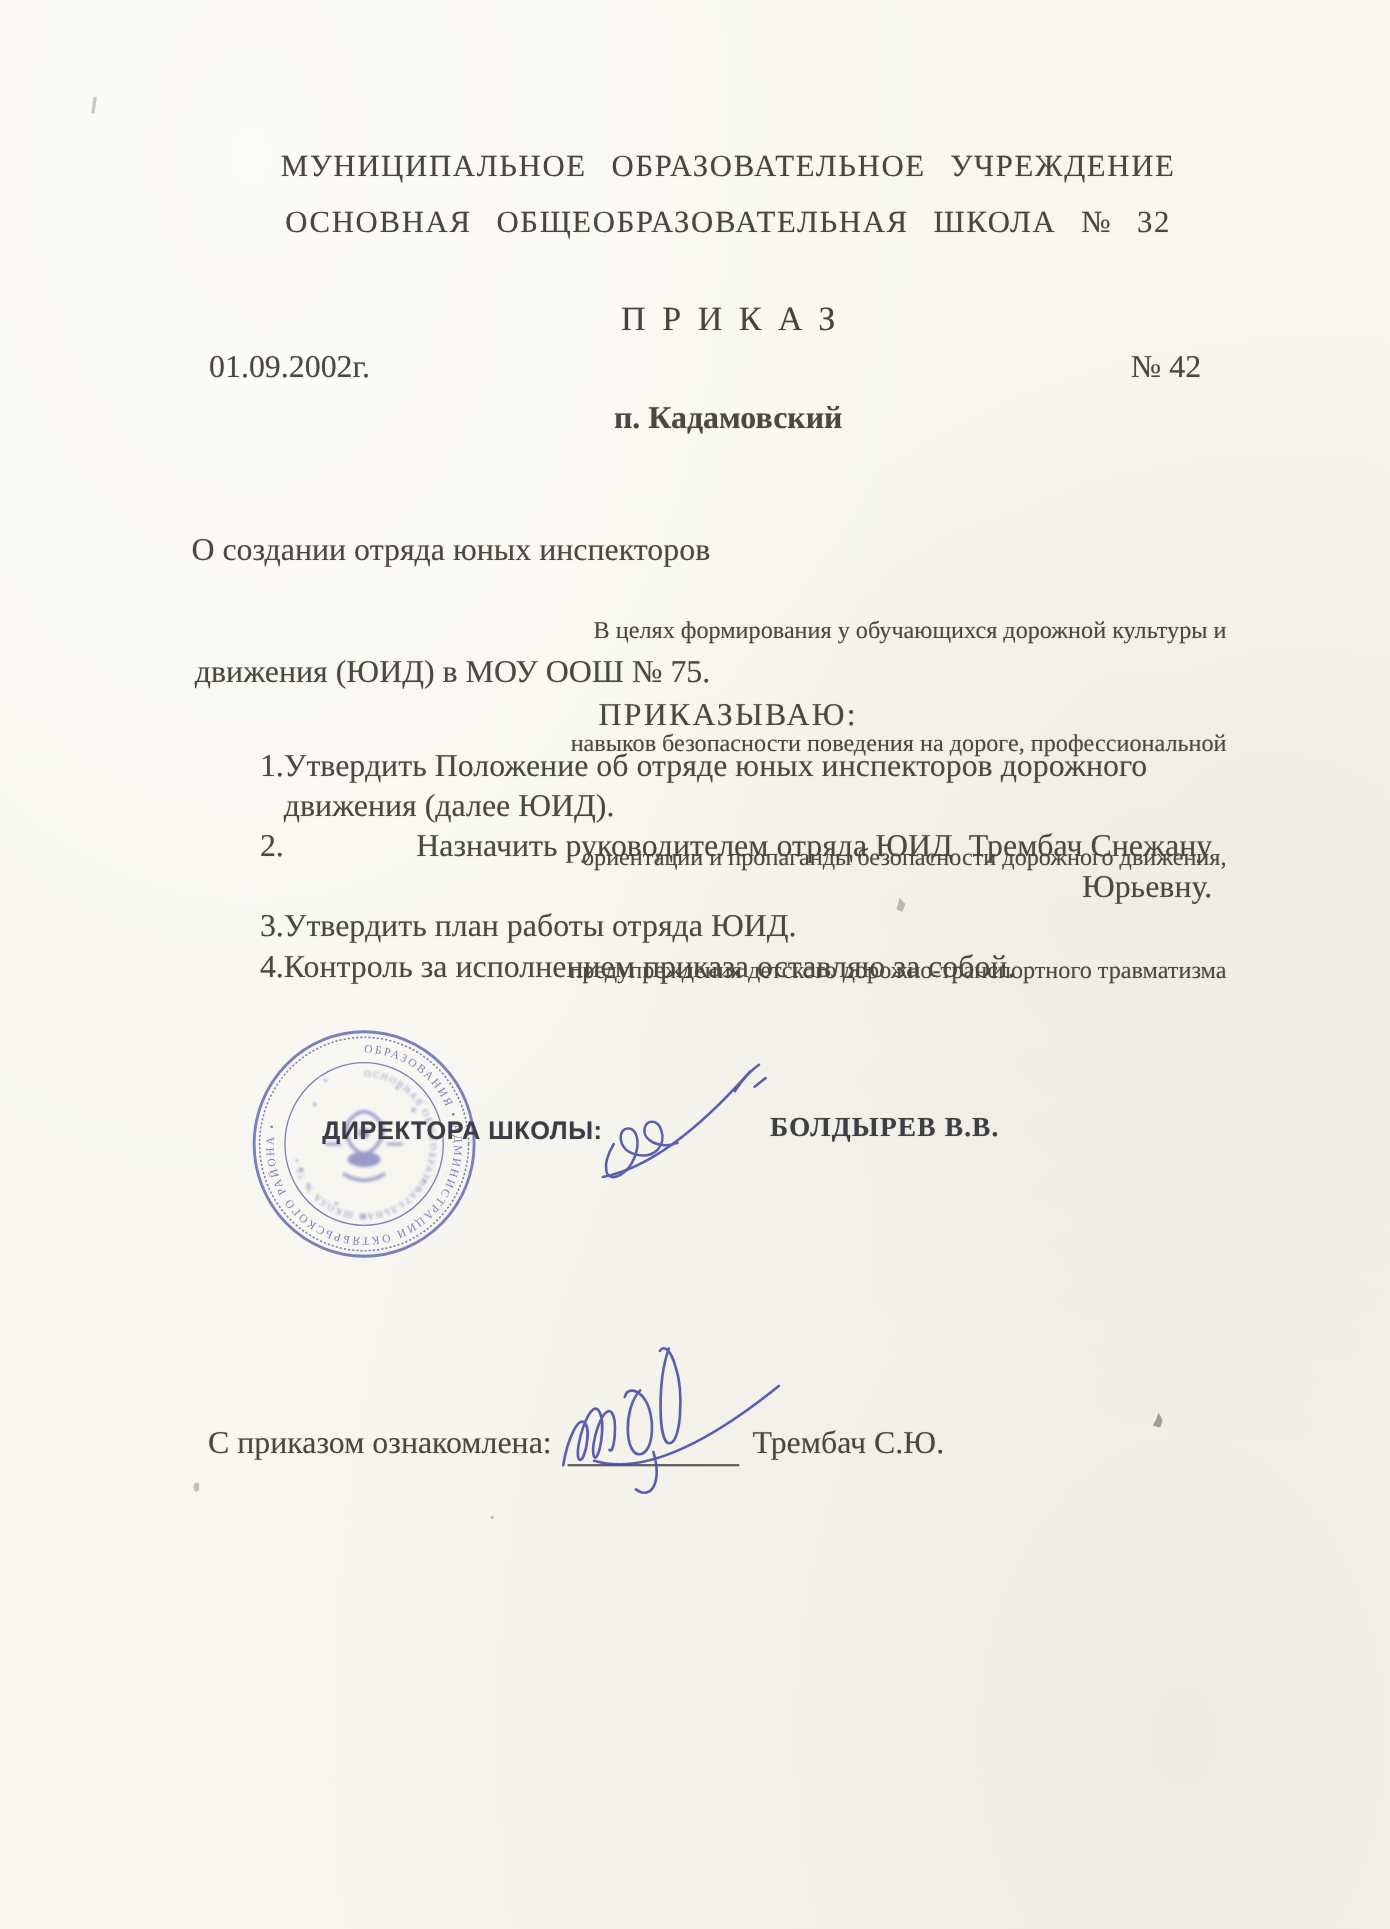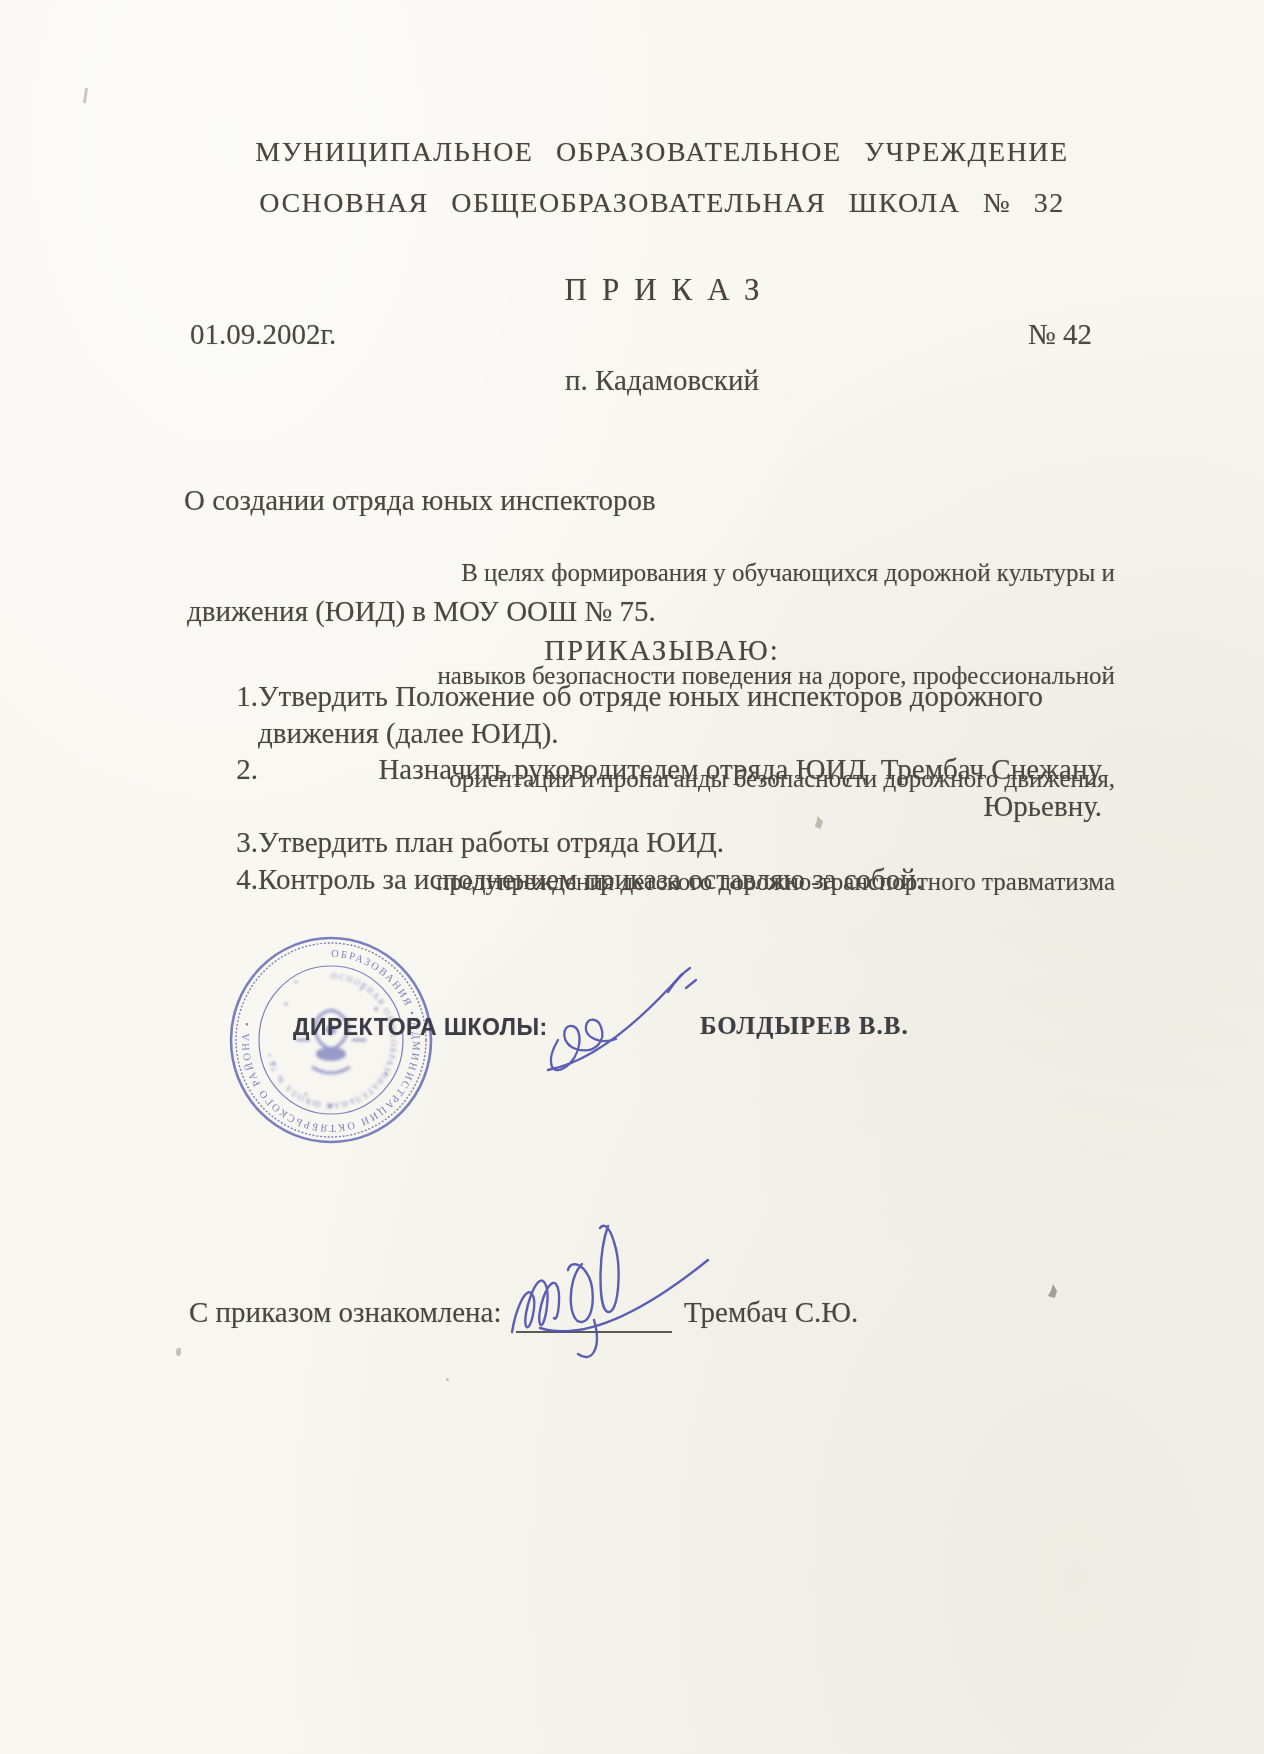--- a/index.html
+++ b/index.html
@@ -14,23 +14,23 @@
       radial-gradient(ellipse at 18% 8%, rgba(255,255,255,.55), transparent 45%),
       radial-gradient(ellipse at 85% 90%, rgba(216,211,196,.30), transparent 55%),
       radial-gradient(ellipse at 95% 45%, rgba(222,218,205,.25), transparent 40%),
       #f7f6f0;
   }
   .txt{ text-shadow:0 0 1px rgba(95,88,75,.38);text-align:right; }
   .center-band{ position:absolute; left:60px; right:0; text-align:center; }
   .org-line{ font-size:28px; letter-spacing:1.5px; word-spacing:14px; color:#4a463f; }
   .doc-title{ font-size:31px; letter-spacing:15px; padding-left:15px; color:#48443d; }
   .plain{ position:absolute; font-size:29px; white-space:pre-wrap; }
-  .place{ font-size:29px; }
+  .place{ font-size:29px;font-weight:bold; }
   .decree{ font-size:29px; letter-spacing:2px; }
-  .preamble-line{ line-height:37px; font-size:25px; white-space:pre-wrap; }
+  .preamble-line{ line-height:37px; font-size:22px; white-space:pre-wrap; }
   .indent{ padding-left:72px; }
   .olist{ position:absolute; left:222px; top:678px; width:880px; }
   .olist-row{ display:flex; line-height:36.5px; font-size:29px; }
   .olist-num{ width:36px; flex:0 0 36px; }
   .olist-text{ white-space:pre-wrap; }
   .sig-label{
     position:absolute; font-family:"Liberation Sans", sans-serif;
     font-weight:bold; font-size:23px; letter-spacing:.5px; color:#3c3c46; z-index:4;
   }
   .sig-name{
@@ -49,21 +49,21 @@
   <div class="center-band txt org-line" style="top:136px">МУНИЦИПАЛЬНОЕ ОБРАЗОВАТЕЛЬНОЕ УЧРЕЖДЕНИЕ</div>
   <div class="center-band txt org-line" style="top:187px">ОСНОВНАЯ ОБЩЕОБРАЗОВАТЕЛЬНАЯ ШКОЛА № 32</div>
 
   <div class="center-band txt doc-title" style="top:272px">ПРИКАЗ</div>
 
   <div class="plain txt" style="left:190px; top:318px">01.09.2002г.</div>
   <div class="plain txt" style="left:1028px; top:318px">№ 42</div>
 
   <div class="center-band txt place" style="top:364px">п. Кадамовский</div>
 
-  <div class="plain txt" style="left:184px; top:408px; line-height:37px">
+  <div class="plain txt" style="left:174px; top:408px; line-height:37px">
     <div>О создании отряда юных инспекторов</div>
     <div>движения (ЮИД) в МОУ ООШ № 75.</div>
   </div>
 
   <div class="plain txt" style="left:185px; top:488px; width:930px">
     <div class="preamble-line indent">В целях формирования у обучающихся дорожной культуры и</div>
     <div class="preamble-line">навыков безопасности поведения на дороге, профессиональной</div>
     <div class="preamble-line">ориентации и пропаганды безопасности дорожного движения,</div>
     <div class="preamble-line">предупреждения детского дорожно-транспортного травматизма</div>
   </div>

